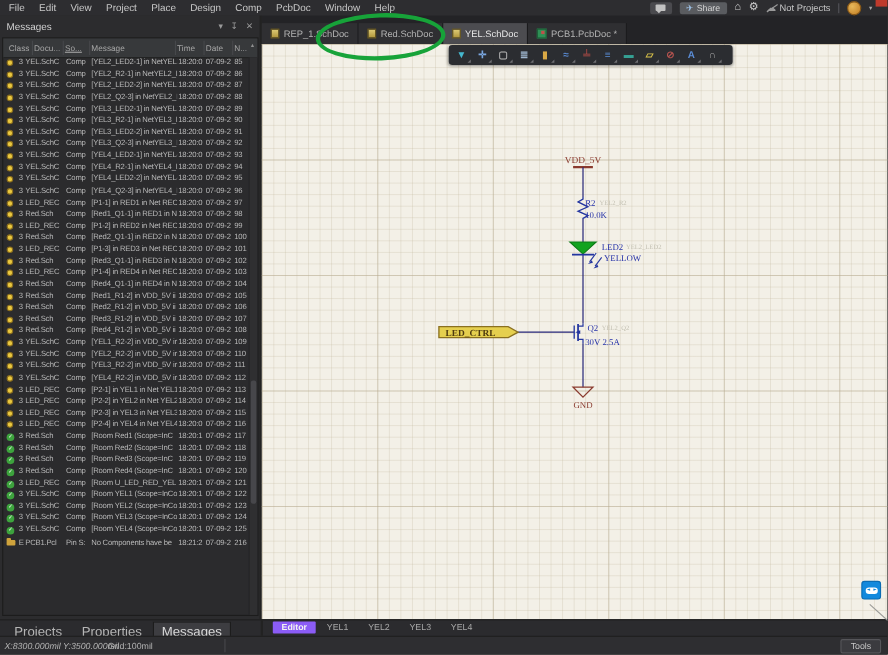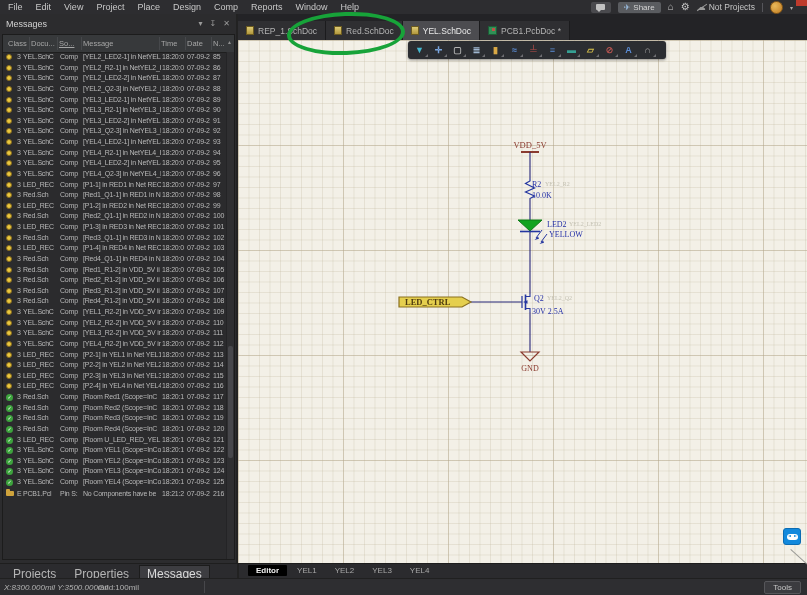--- a/index.html
+++ b/index.html
@@ -83,21 +83,21 @@
   .tv-bar::after{right:1px;border-left:3px solid #1289dd;}
   .diag{position:absolute;left:791px;top:549px;width:22px;height:1px;background:#9a9a96;transform:rotate(42deg);transform-origin:left top;z-index:9;}
   
   .bottombar{position:absolute;left:0;top:563px;width:807px;height:15px;background:#2b2b2e;border-top:1px solid #1e1e1e;box-sizing:border-box;}
   .panel-tabs{position:absolute;left:5px;top:1px;display:flex;gap:2px;}
   .ptab{font-size:12px;color:#b5b5b5;padding:1px 7px;border:1px solid transparent;}
   .ptab.active{background:#3d3d41;border:1px solid #1c1c1c;color:#dadada;}
   .bsep{position:absolute;left:237px;top:0;bottom:0;width:2px;background:#222;}
   .editor-tabs{position:absolute;left:248px;top:1px;display:flex;gap:2px;}
   .etab{font-size:8px;color:#a8a8a8;padding:1px 8px;}
-  .etab.active{background:#000000;color:#f2f2f2;font-weight:bold;border-radius:1px;}
+  .etab.active{background:#8b5cf6;color:#f2f2f2;font-weight:bold;border-radius:1px;}
   
   .statusbar{position:absolute;left:0;top:578px;width:807px;height:17px;background:#2e2e31;border-top:1px solid #202020;
     box-sizing:border-box;font-size:8px;color:#b2b2b2;}
   .sb-coords{position:absolute;left:4px;top:4px;font-style:italic;}
   .sb-grid{position:absolute;left:98px;top:4px;}
   .sb-div{position:absolute;left:204px;top:2px;bottom:2px;width:1px;background:#47474b;}
   .panels-btn{position:absolute;right:6px;top:2px;padding:1px 8px;background:#3b3b3f;border:1px solid #56565a;border-radius:2px;color:#c8c8c8;font-size:8px;}
 </style>
 </head>
 <body>
@@ -107,21 +107,21 @@
   <div class="menubar">
     <div class="menus">
 
     <span class="menu-item">File</span>
         <span class="menu-item">Edit</span>
         <span class="menu-item">View</span>
         <span class="menu-item">Project</span>
         <span class="menu-item">Place</span>
         <span class="menu-item">Design</span>
         <span class="menu-item">Comp</span>
-        <span class="menu-item">Reports</span>
+        <span class="menu-item">PcbDoc</span>
         <span class="menu-item">Window</span>
         <span class="menu-item">Help</span>
       </div>
     <div class="mb-right">
       <span class="comment-btn">
           <span class="bubble"></span>
         </span>
       <span class="share-btn">
           <span class="plane">✈</span>
           <span>Share</span>

